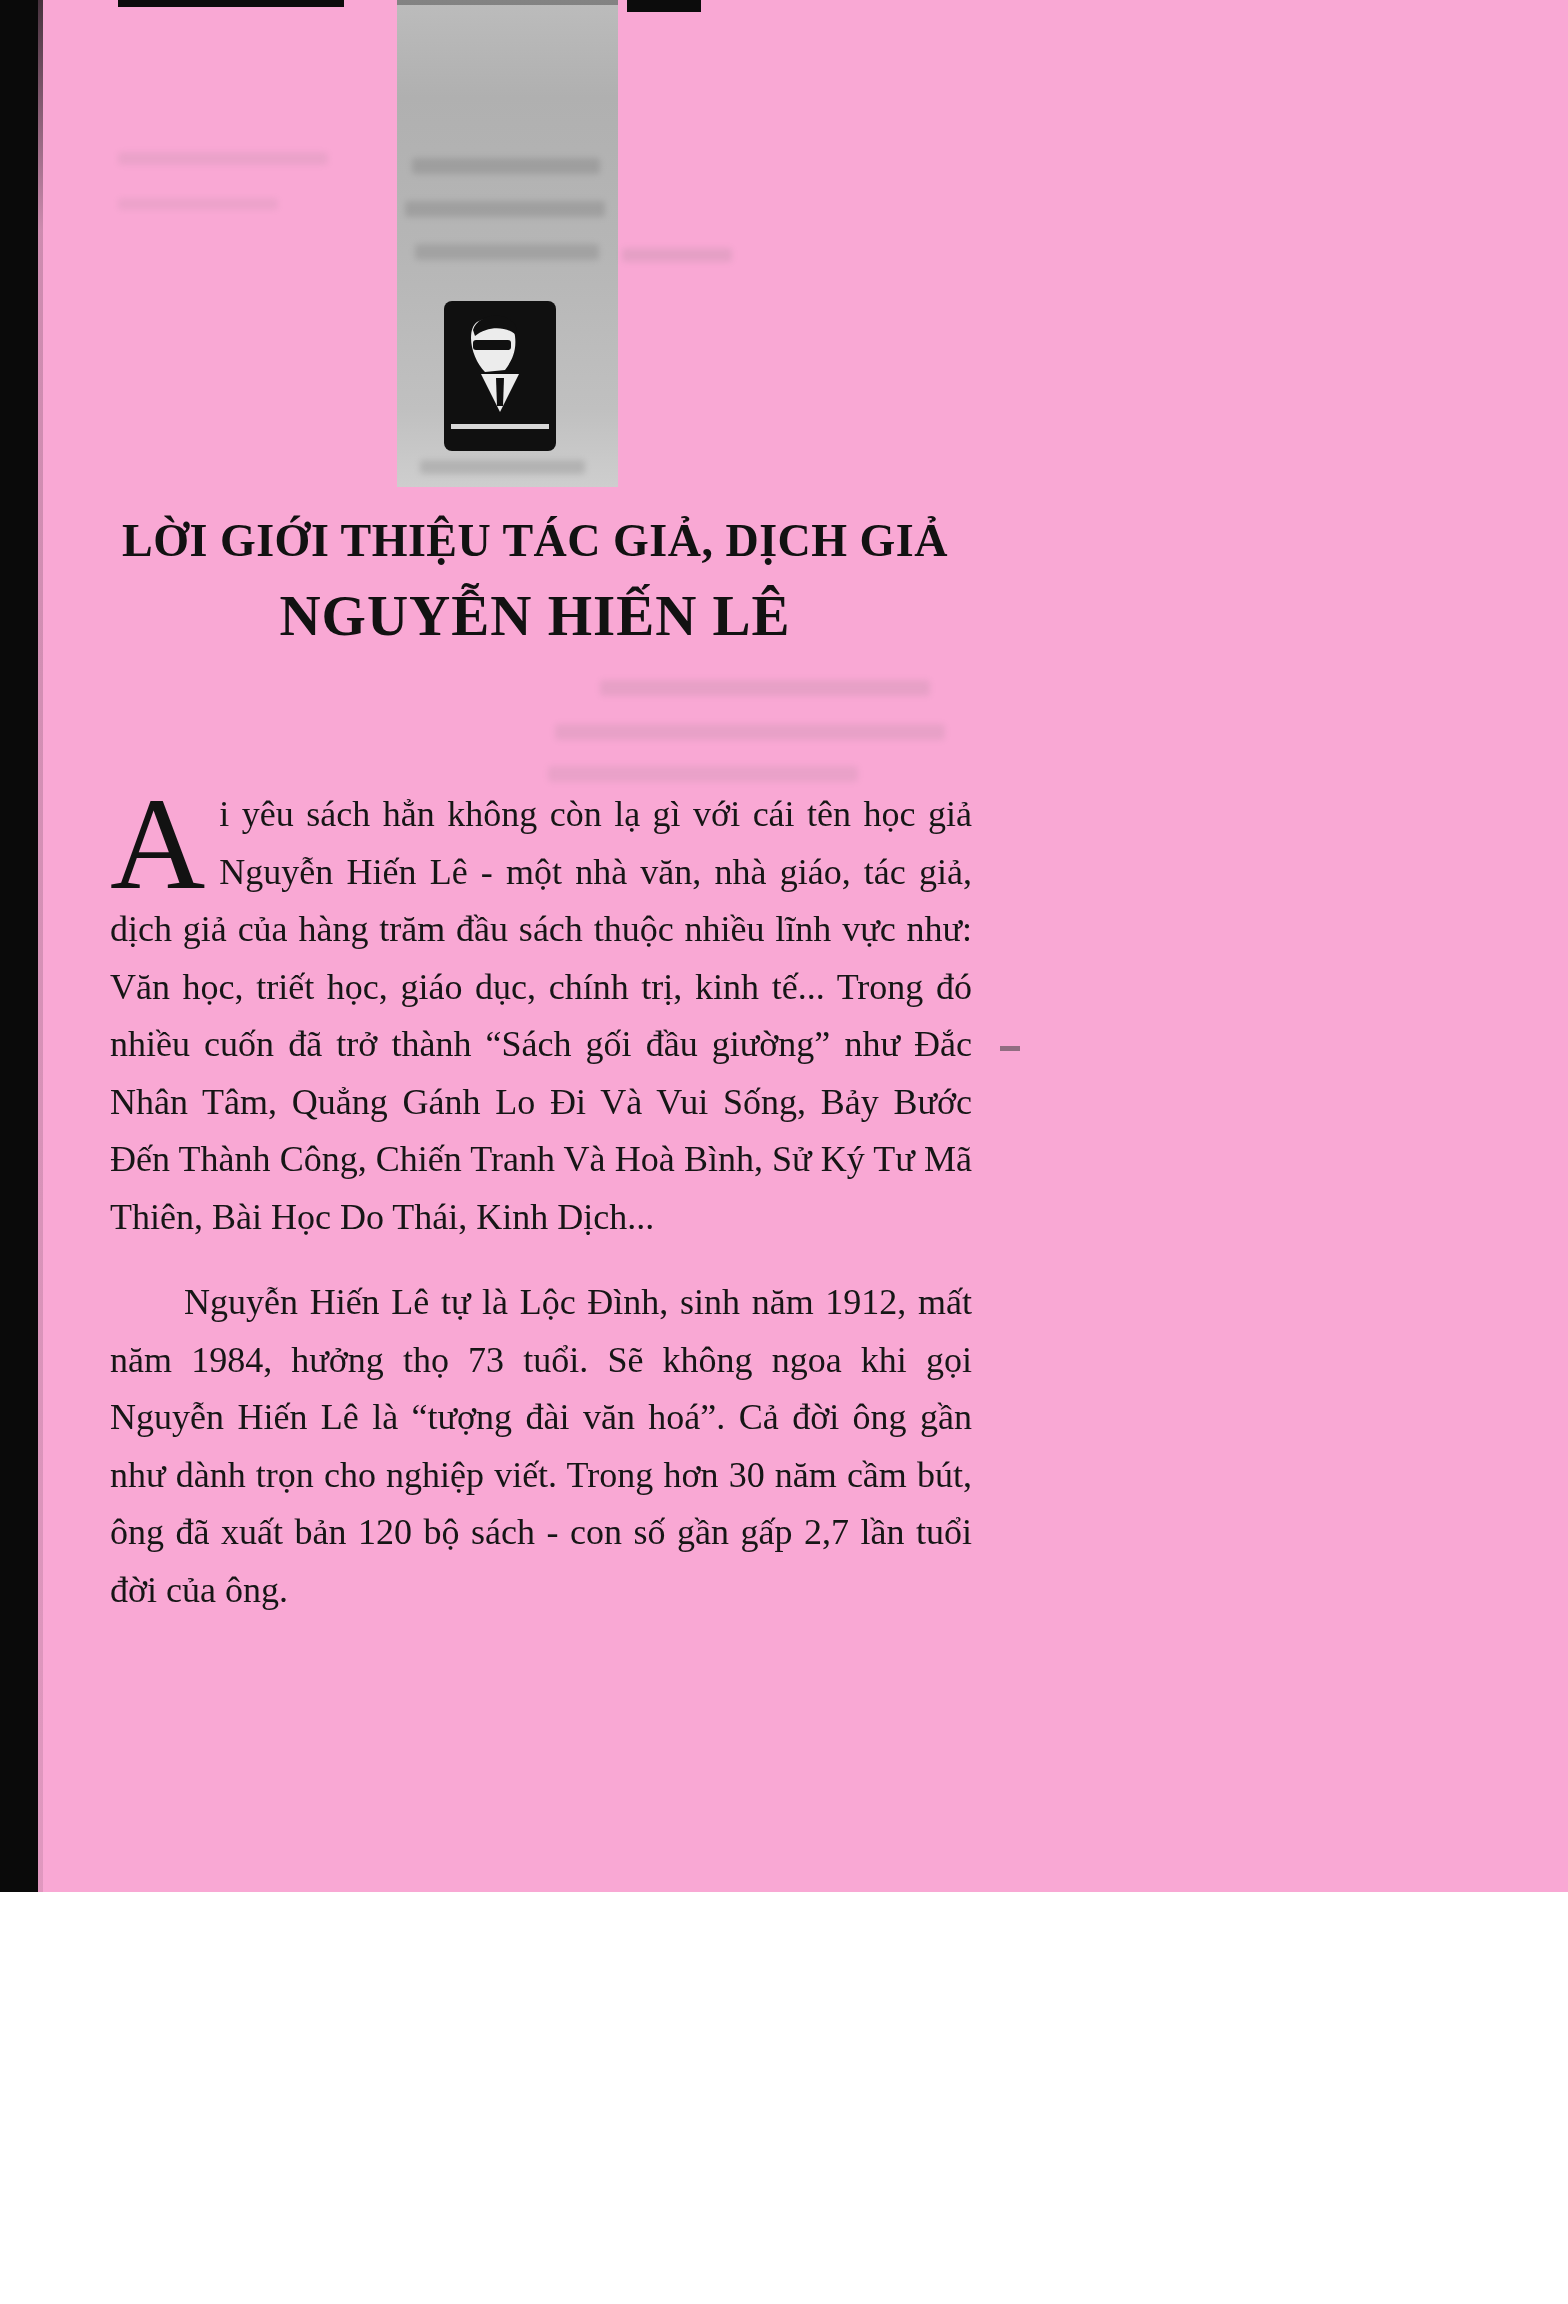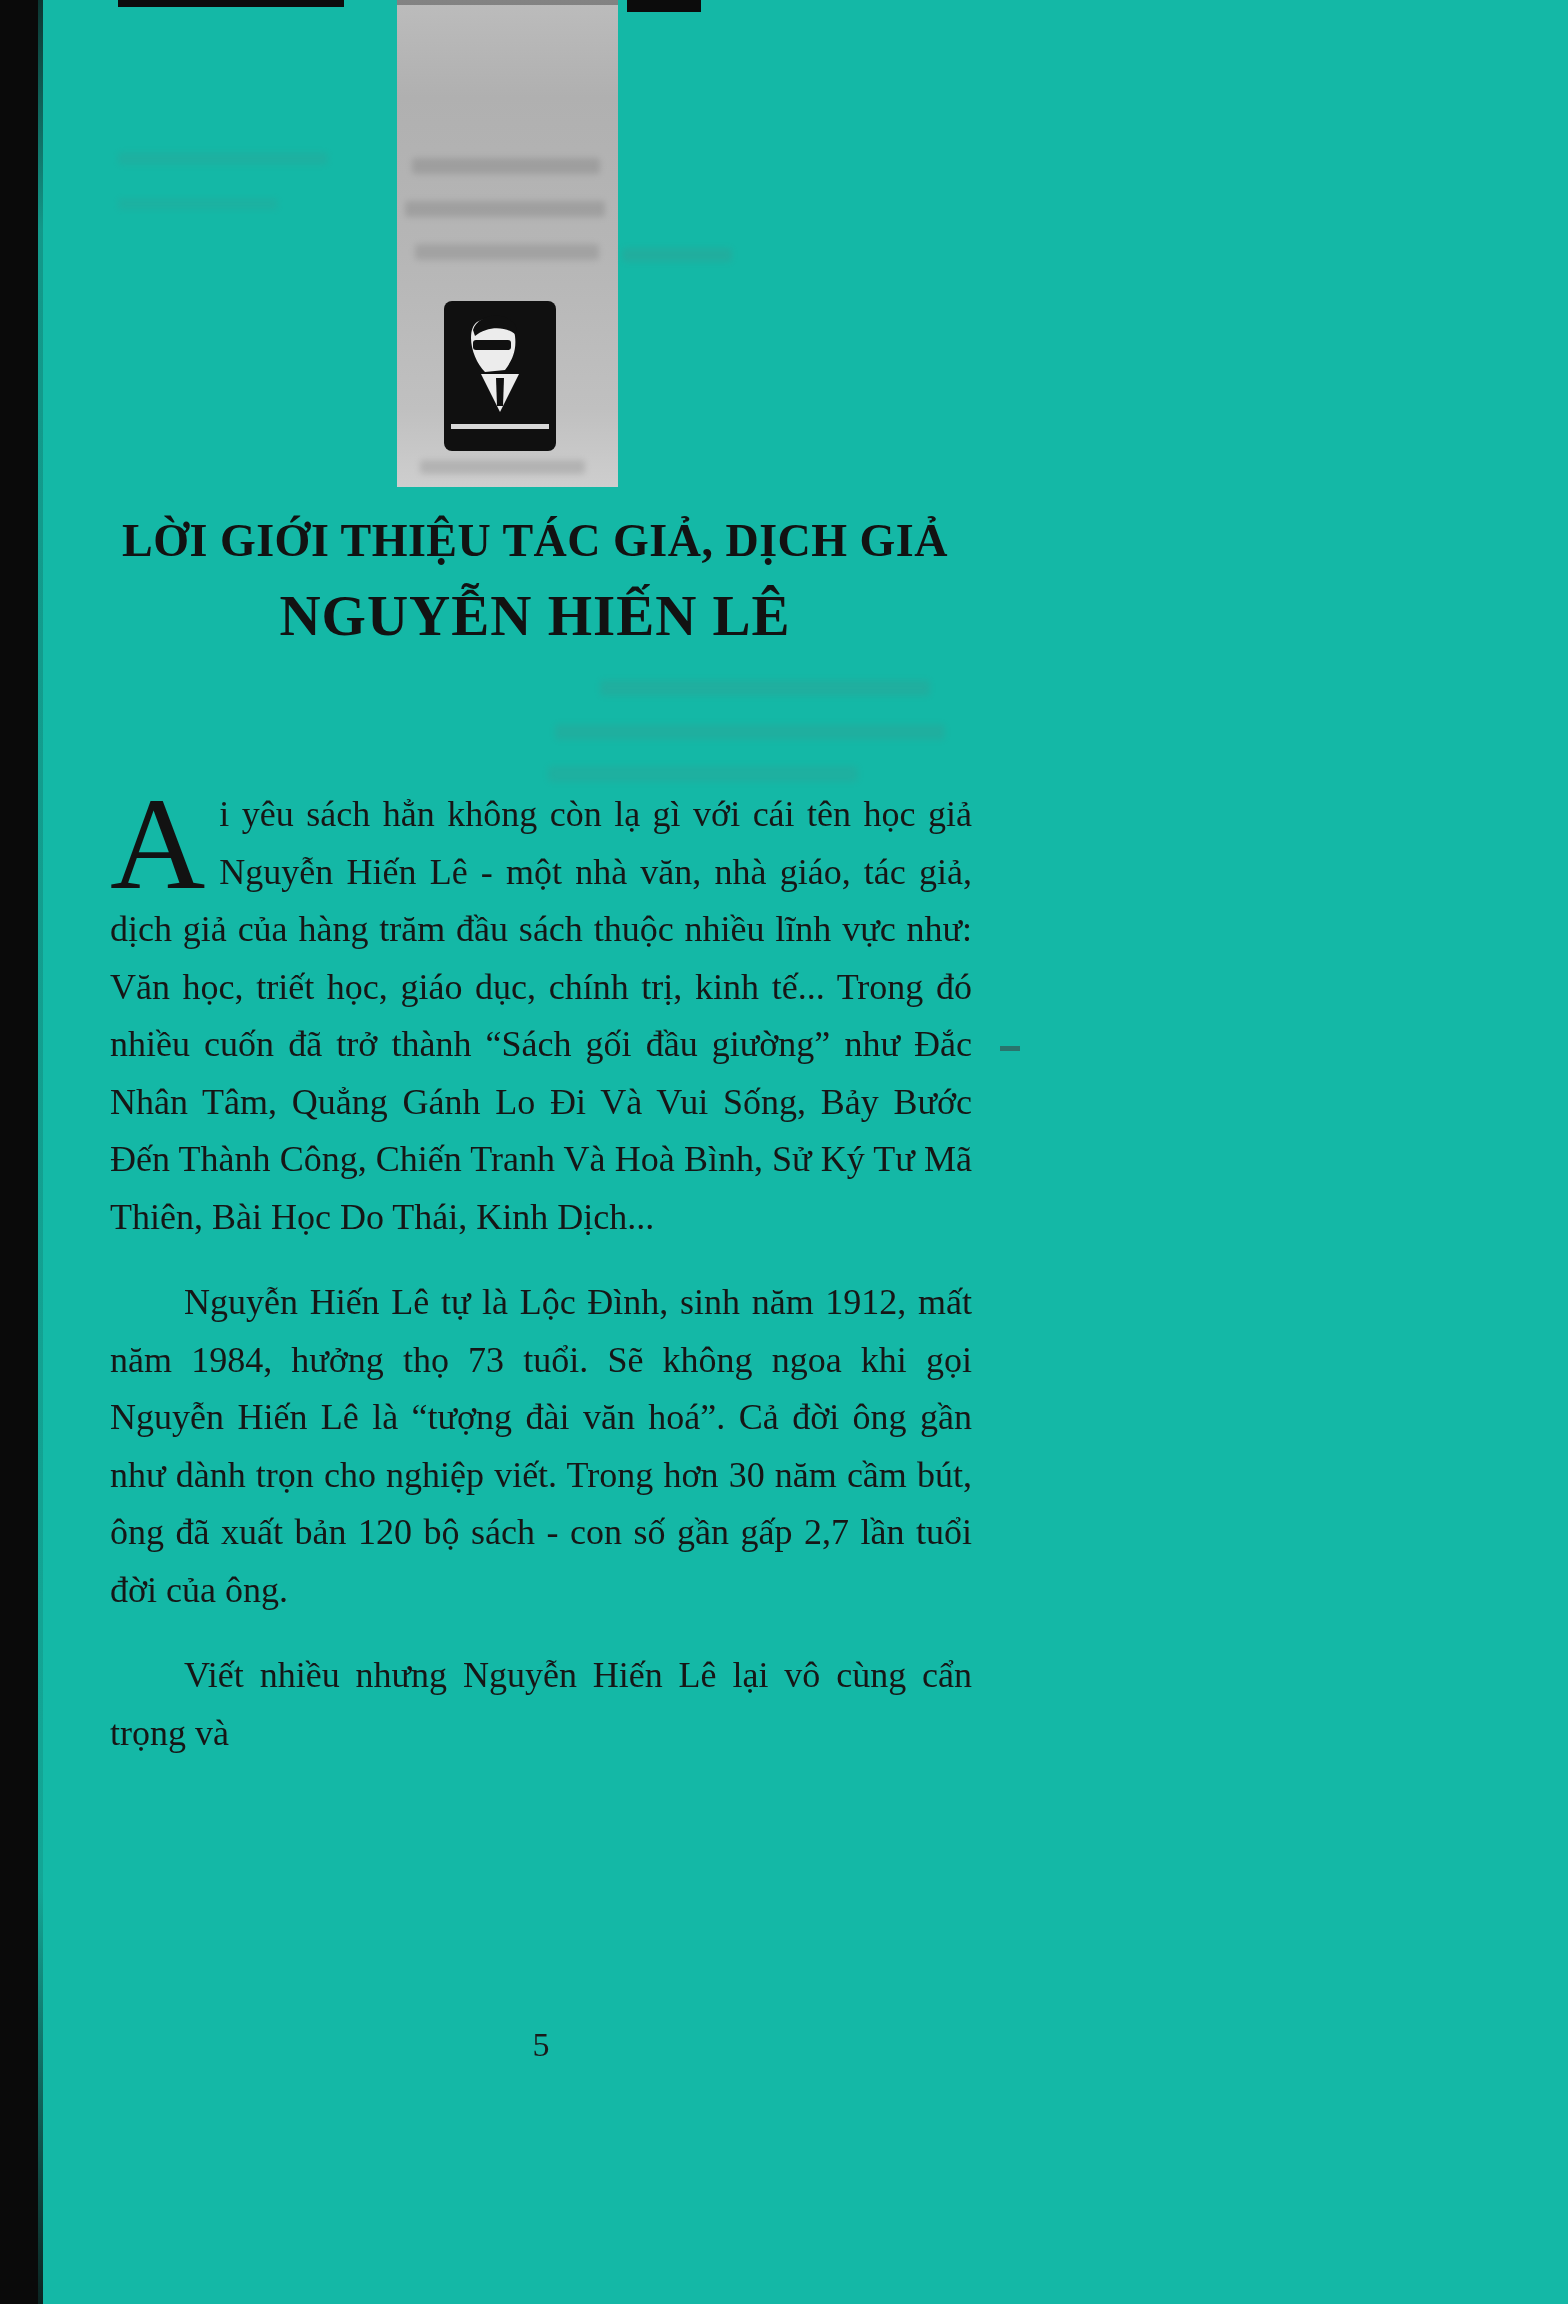--- a/index.html
+++ b/index.html
@@ -3,22 +3,22 @@
 <meta charset="utf-8">
 <style>
   html, body {
     margin: 0;
     padding: 0;
     background: #ffffff;
   }
   .page {
     position: relative;
     width: 1568px;
-    height: 2304px;
-    background: #14b8a6;
+    height: 1892px;
+    background: #f9a8d4;
     overflow: hidden;
     font-family: "Liberation Serif", "DejaVu Serif", serif;
     color: #141414;
   }
   
   .left-edge {
     position: absolute;
     left: 0; top: 0;
     width: 38px; height: 2304px;
     background: #0a0a0a;
@@ -171,18 +171,17 @@
   <div class="dash-artifact"></div>
 
   <div class="title-block">
     <h1 class="title-1">LỜI GIỚI THIỆU TÁC GIẢ, DỊCH GIẢ</h1>
     <h2 class="title-2">NGUYỄN HIẾN LÊ</h2>
   </div>
 
   <div class="body-block">
     <p><span class="dropcap">A</span><span>i yêu sách hẳn không còn lạ gì với cái tên học giả Nguyễn Hiến Lê - một nhà văn, nhà giáo, tác giả, dịch giả của hàng trăm đầu sách thuộc nhiều lĩnh vực như: Văn học, triết học, giáo dục, chính trị, kinh tế... Trong đó nhiều cuốn đã trở thành “Sách gối đầu giường” như Đắc Nhân Tâm, Quẳng Gánh Lo Đi Và Vui Sống, Bảy Bước Đến Thành Công, Chiến Tranh Và Hoà Bình, Sử Ký Tư Mã Thiên, Bài Học Do Thái, Kinh Dịch...</span></p>
     <p class="indent">Nguyễn Hiến Lê tự là Lộc Đình, sinh năm 1912, mất năm 1984, hưởng thọ 73 tuổi. Sẽ không ngoa khi gọi Nguyễn Hiến Lê là “tượng đài văn hoá”. Cả đời ông gần như dành trọn cho nghiệp viết. Trong hơn 30 năm cầm bút, ông đã xuất bản 120 bộ sách - con số gần gấp 2,7 lần tuổi đời của ông.</p>
-    <p class="indent">Viết nhiều nhưng Nguyễn Hiến Lê lại vô cùng cẩn trọng và</p>
   </div>
 
   <div class="pagenum">5</div>
 
 </div>
 
 </body></html>

